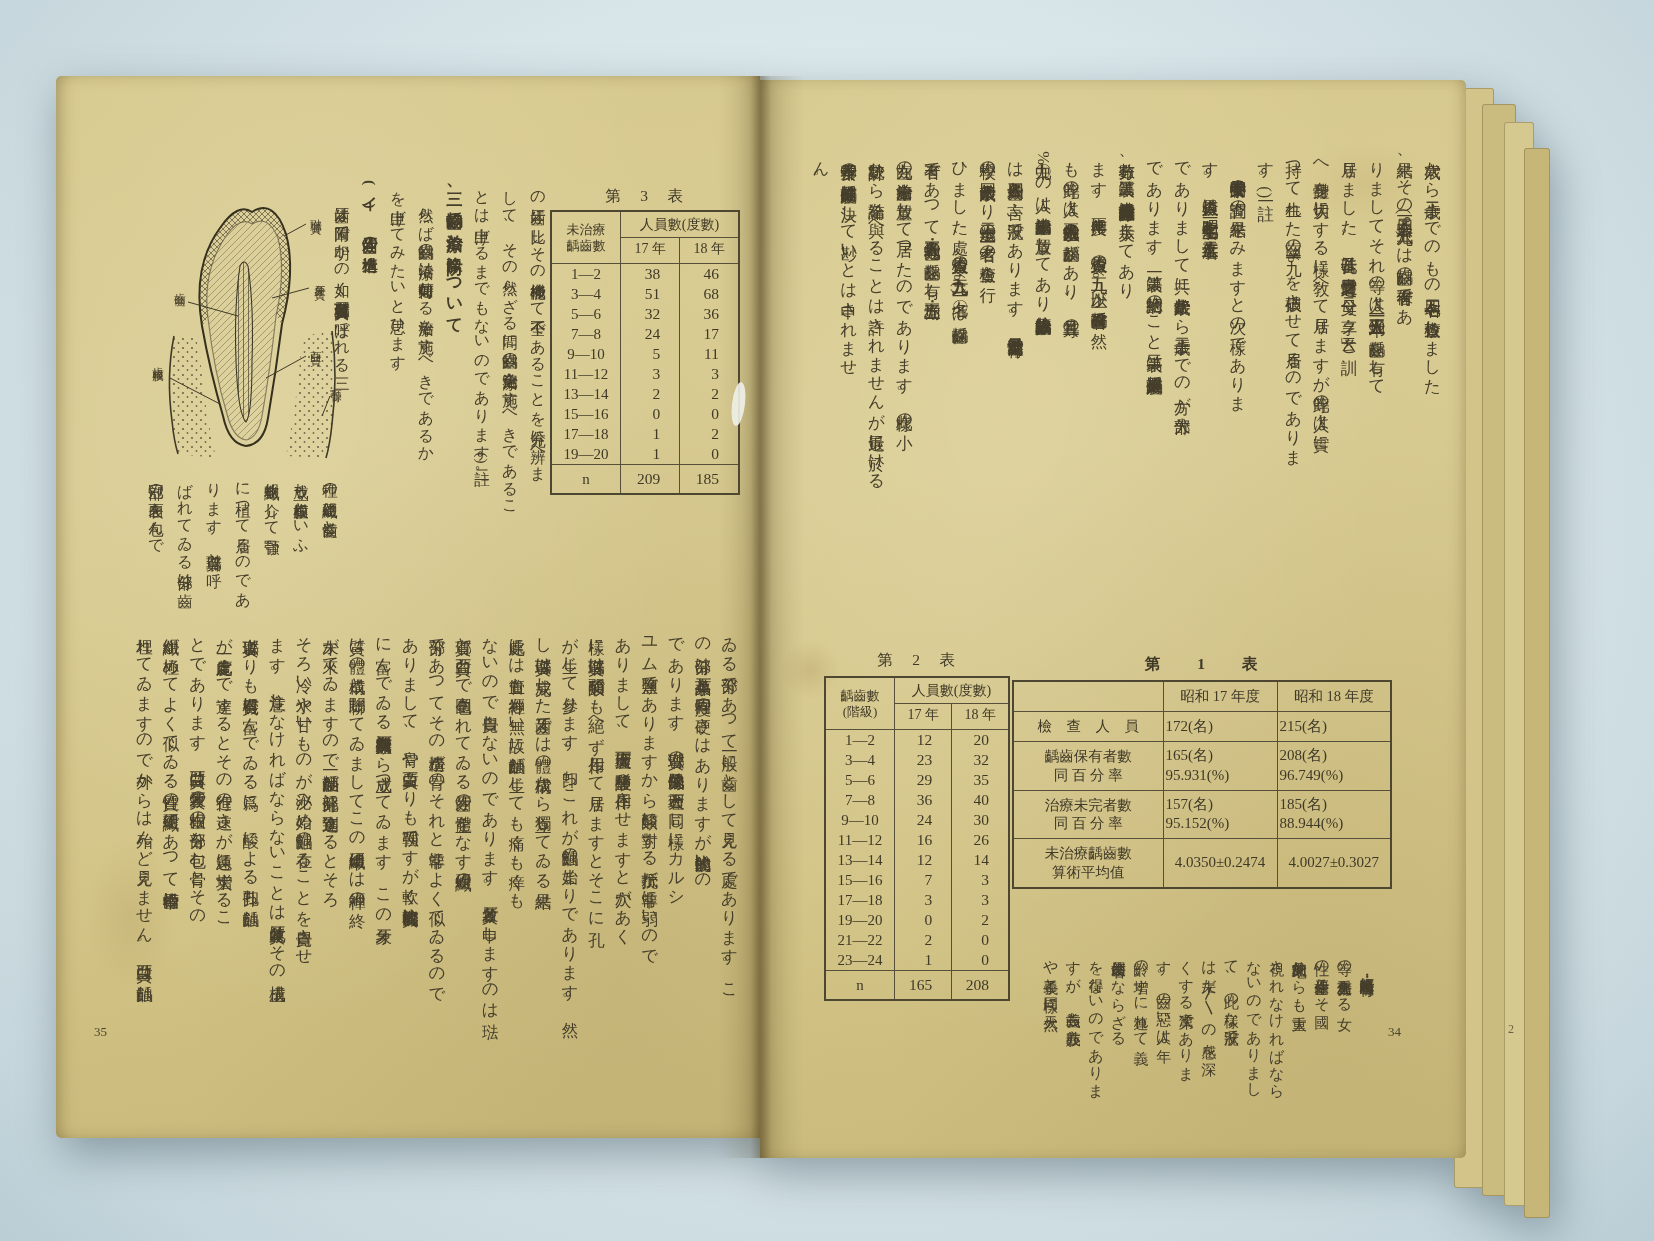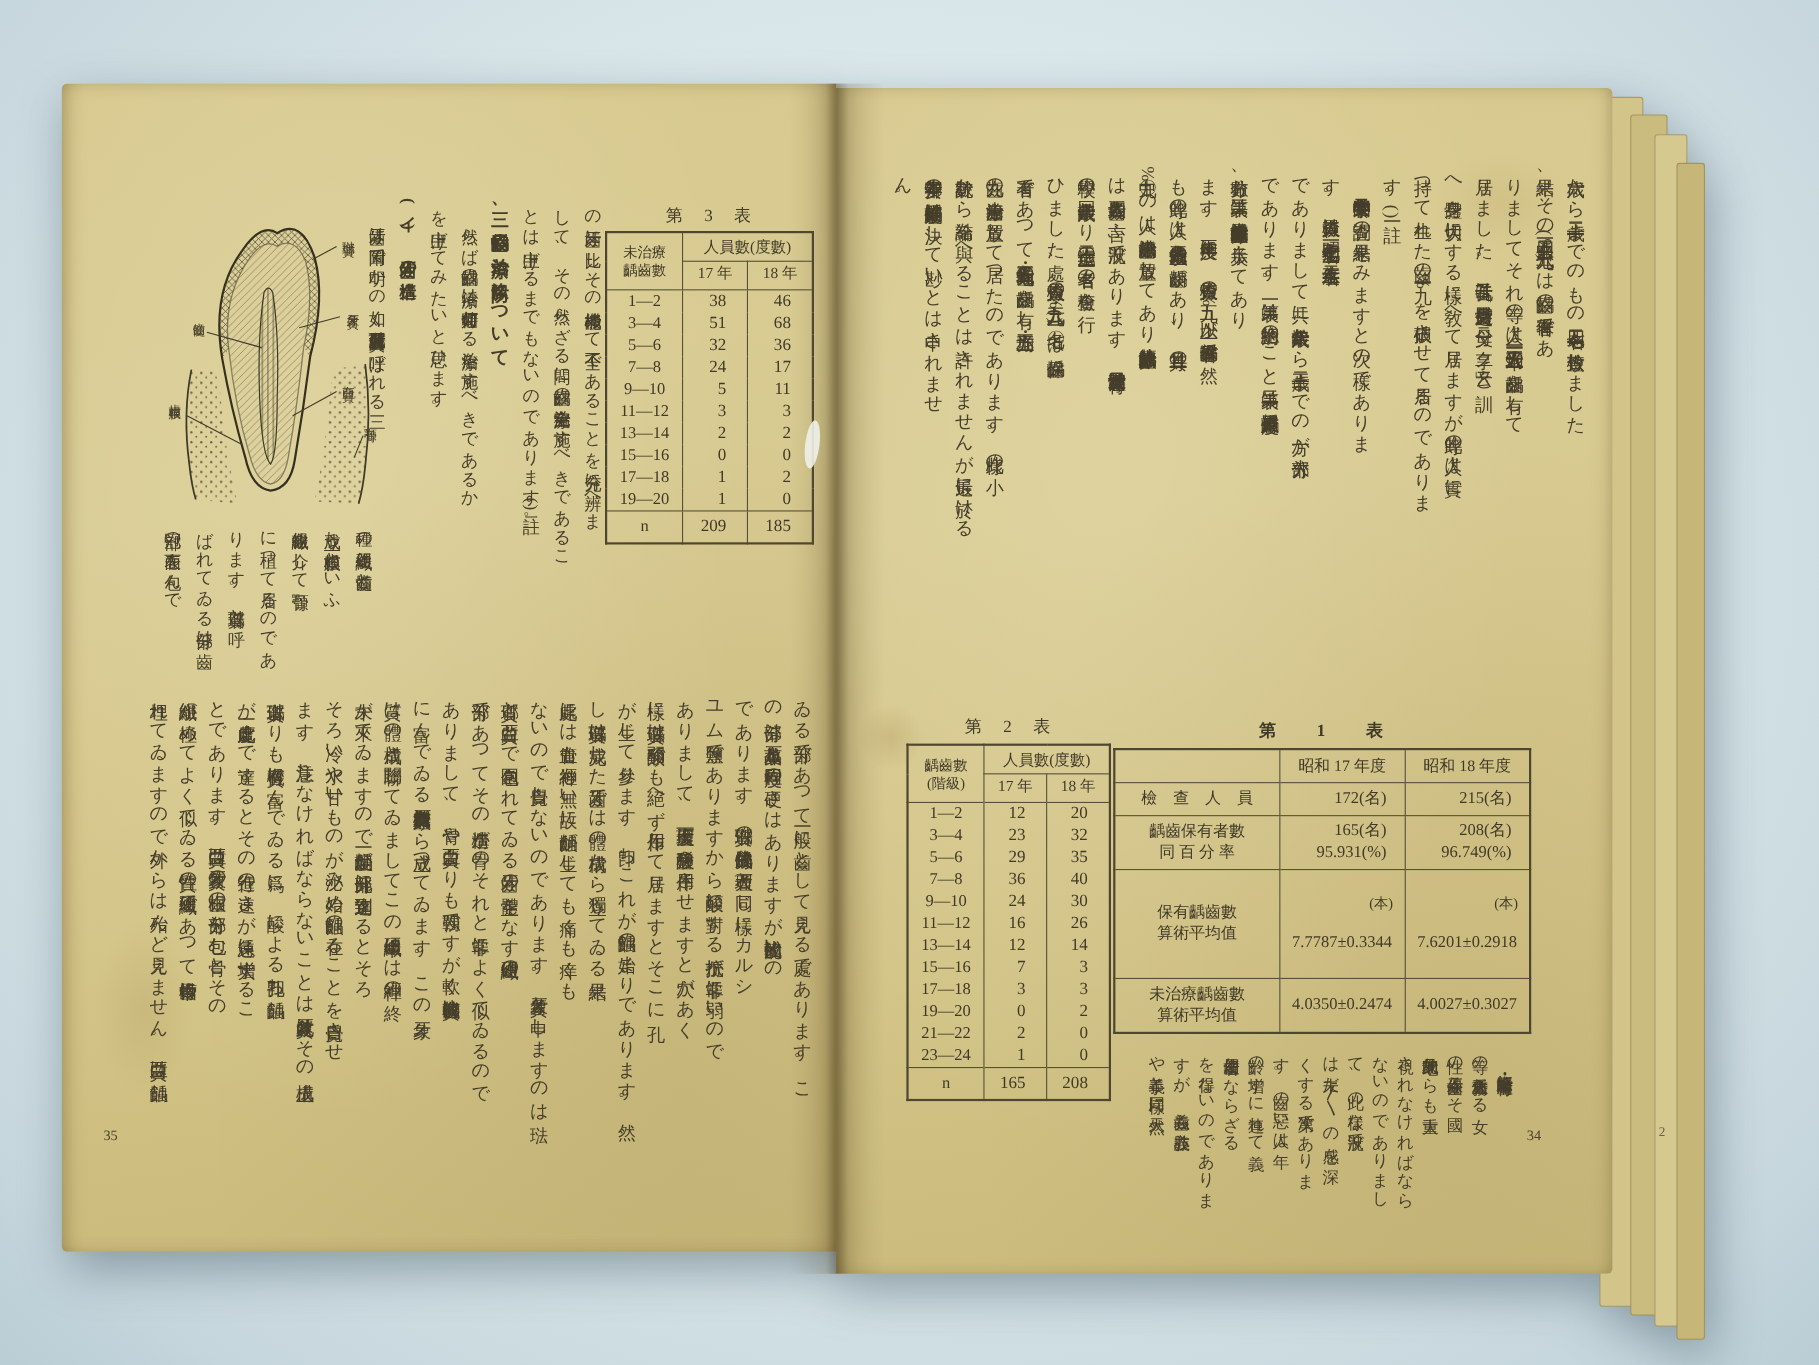--- a/index.html
+++ b/index.html
@@ -54,21 +54,21 @@
   .freq .yr + .yr{border-left:1px solid #56503a;}
   .freq td.rng{text-align:center;font-size:15px;padding:1px 2px;border-right:1px solid #56503a;}
   .freq td.v{border-left:1px solid #56503a;text-align:right;padding:1px 19px 1px 0;font-size:15.5px;}
   .freq tr.total{border-top:1px solid #56503a;}
   .freq tr.total td{padding-top:5px;padding-bottom:5px;}
   
   .t1{border-collapse:collapse;border:2px solid #4d4630;position:absolute;table-layout:fixed;color:#3f3927;}
   .t1 th,.t1 td{border:1px solid #56503a;}
   .t1 .hd{font-weight:normal;font-size:14.5px;text-align:center;padding:5px 16px;}
   .t1 .lbl{font-size:14.5px;text-align:center;padding:5px 2px;line-height:1.3;white-space:pre-line;}
-  .t1 .val{font-size:15px;text-align:right;padding:4px 16px 4px 2px;line-height:1.3;white-space:pre-line;}
+  .t1 .val{font-size:15px;padding:4px 16px 4px 2px;line-height:1.3;white-space:pre-line;}
   .t1 .cen{text-align:center;padding:4px 4px;}
   .t1 .u{text-align:right;font-size:13px;padding-right:6px;line-height:1.1;}
   .t1 .num{text-align:center;font-size:15px;line-height:1.2;}
   .t1 col.c-lbl{width:150px;} .t1 col.c-v{width:114px;}
   
   .diagram{position:absolute;}
   .diagram svg{position:absolute;left:0;top:0;}
   .dlabel{position:absolute;writing-mode:vertical-rl;font-size:11.5px;letter-spacing:1.5px;color:#473f2a;}
 </style>
 </head>
@@ -386,30 +386,26 @@
           </tr>
           <tr>
             <td class="lbl">齲齒保有者數
 同 百 分 率</td>
             <td class="val">165(名)
 95.931(%)</td>
             <td class="val">208(名)
 96.749(%)</td>
           </tr>
           <tr>
-            <td class="lbl">保有齲齒數
-算術平均值</td>
-            <td class="val cen">
-              <div class="u">(本)</div>
-              <div class="num">7.7787±0.3344</div>
-            </td>
-            <td class="val cen">
-              <div class="u">(本)</div>
-              <div class="num">7.6201±0.2918</div>
-            </td>
+            <td class="lbl">治療未完者數
+同 百 分 率</td>
+            <td class="val">157(名)
+95.152(%)</td>
+            <td class="val">185(名)
+88.944(%)</td>
           </tr>
           <tr>
             <td class="lbl">未治療齲齒數
 算術平均值</td>
             <td class="val cen">4.0350±0.2474</td>
             <td class="val cen">4.0027±0.3027</td>
           </tr>
         </tbody>
       </table>
 

